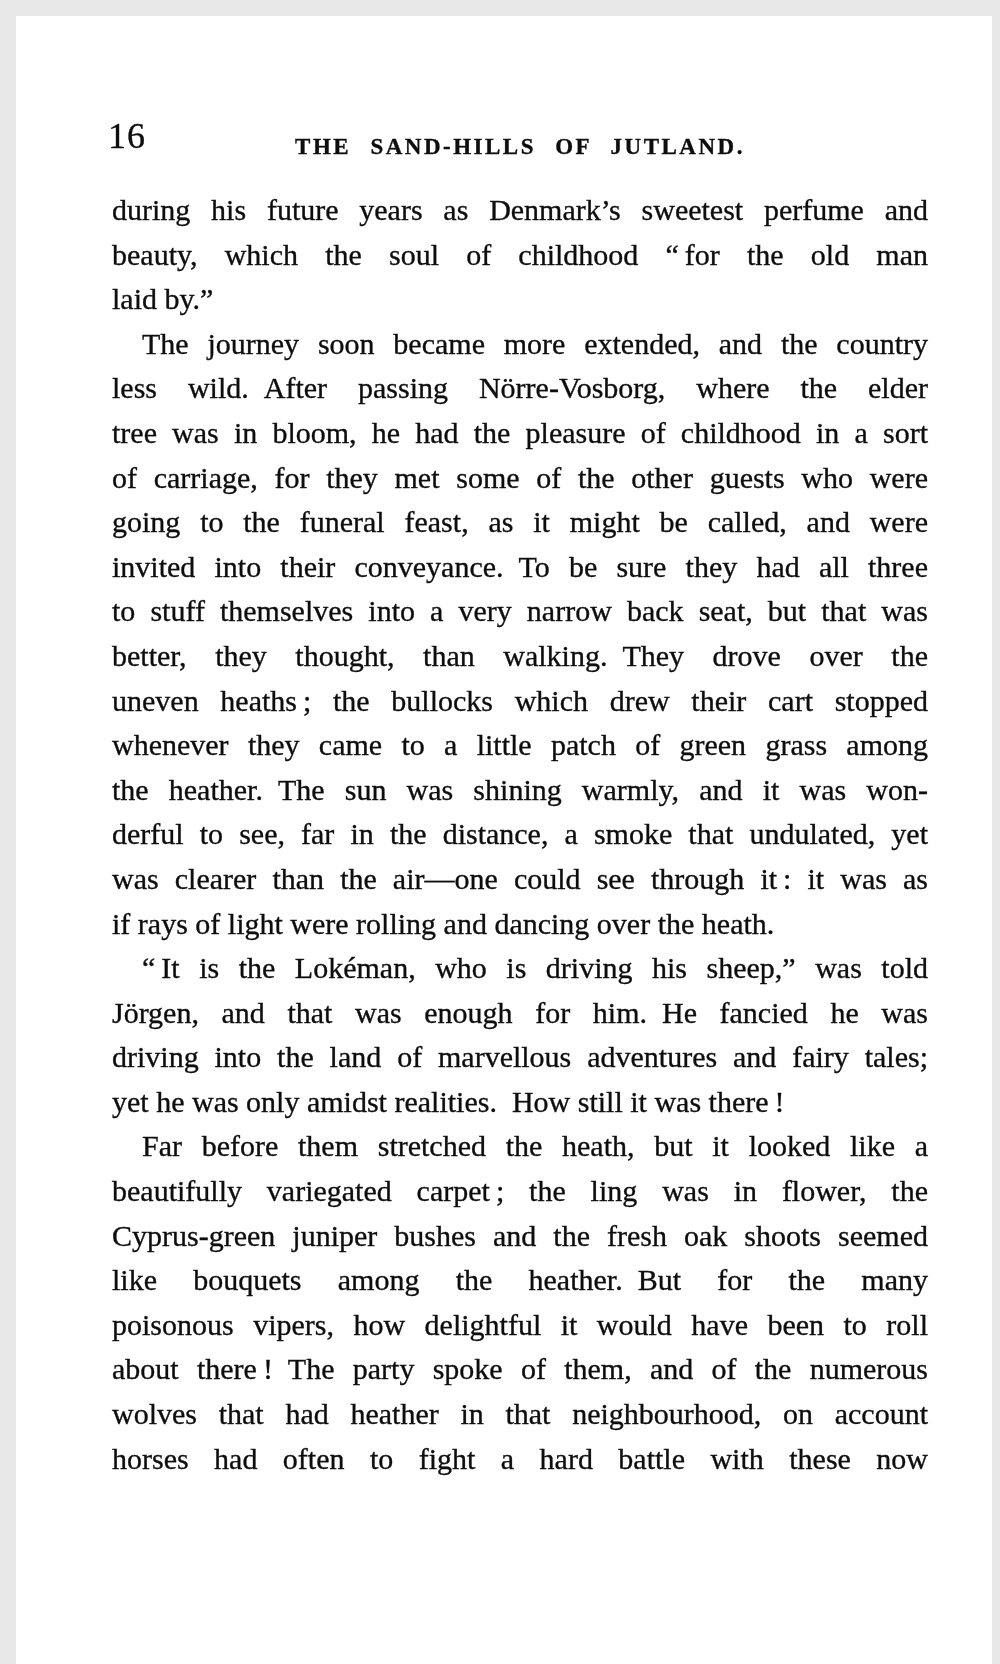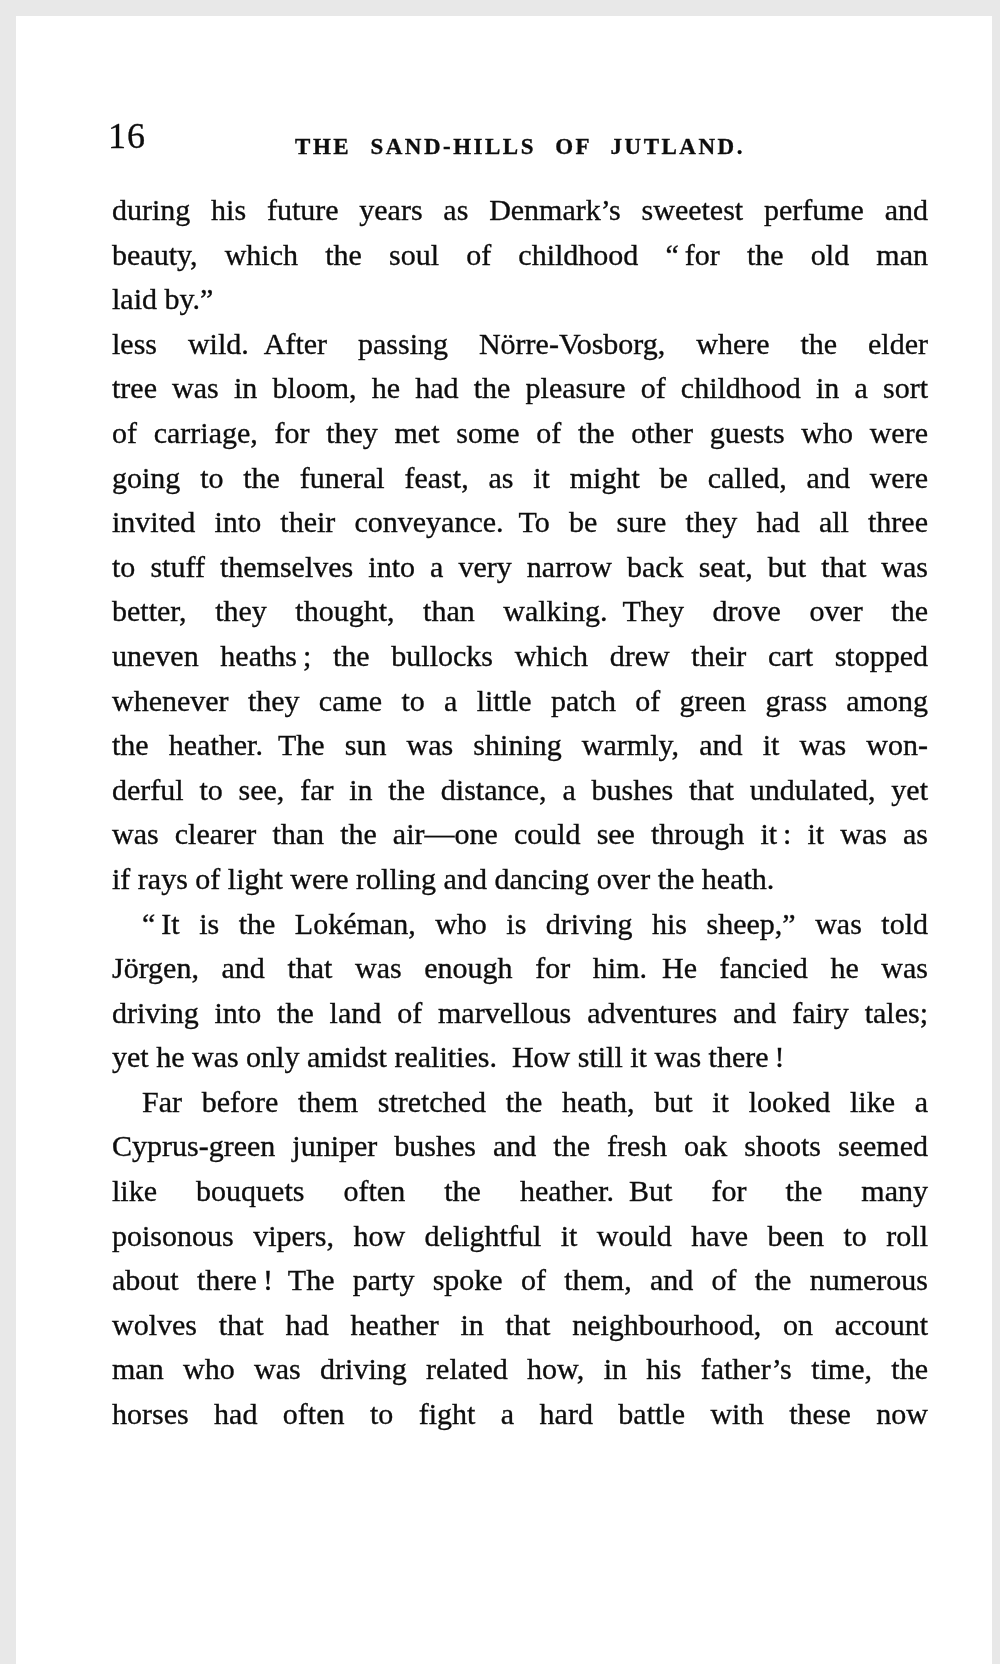--- a/index.html
+++ b/index.html
@@ -70,39 +70,40 @@
 <div class="page">
   <div class="header">
     <span class="page-number">16</span>
     <div class="running-title">THE SAND-HILLS OF JUTLAND.</div>
   </div>
 
   <div class="text-block">
     <div class="line">during his future years as Denmark’s sweetest perfume and</div>
     <div class="line">beauty, which the soul of childhood “ for the old man</div>
     <div class="line last">laid by.”</div>
+    <div class="line ind">The journey soon became more extended, and the country</div>
     <div class="line">less wild. After passing Nörre-Vosborg, where the elder</div>
     <div class="line">tree was in bloom, he had the pleasure of childhood in a sort</div>
     <div class="line">of carriage, for they met some of the other guests who were</div>
     <div class="line">going to the funeral feast, as it might be called, and were</div>
     <div class="line">invited into their conveyance. To be sure they had all three</div>
     <div class="line">to stuff themselves into a very narrow back seat, but that was</div>
     <div class="line">better, they thought, than walking. They drove over the</div>
     <div class="line">uneven heaths ; the bullocks which drew their cart stopped</div>
     <div class="line">whenever they came to a little patch of green grass among</div>
     <div class="line">the heather. The sun was shining warmly, and it was won-</div>
-    <div class="line">derful to see, far in the distance, a bushes that undulated, yet</div>
+    <div class="line">derful to see, far in the distance, a smoke that undulated, yet</div>
     <div class="line">was clearer than the air—one could see through it : it was as</div>
     <div class="line last">if rays of light were rolling and dancing over the heath.</div>
     <div class="line ind">“ It is the Lokéman, who is driving his sheep,” was told</div>
     <div class="line">Jörgen, and that was enough for him. He fancied he was</div>
     <div class="line">driving into the land of marvellous adventures and fairy tales;</div>
     <div class="line last">yet he was only amidst realities. How still it was there !</div>
     <div class="line ind">Far before them stretched the heath, but it looked like a</div>
+    <div class="line">beautifully variegated carpet ; the ling was in flower, the</div>
     <div class="line">Cyprus-green juniper bushes and the fresh oak shoots seemed</div>
-    <div class="line">like bouquets often the heather. But for the many</div>
+    <div class="line">like bouquets among the heather. But for the many</div>
     <div class="line">poisonous vipers, how delightful it would have been to roll</div>
     <div class="line">about there ! The party spoke of them, and of the numerous</div>
     <div class="line">wolves that had heather in that neighbourhood, on account</div>
-    <div class="line">man who was driving related how, in his father’s time, the</div>
     <div class="line">horses had often to fight a hard battle with these now</div>
   </div>
 </div>
 
 </body></html>

